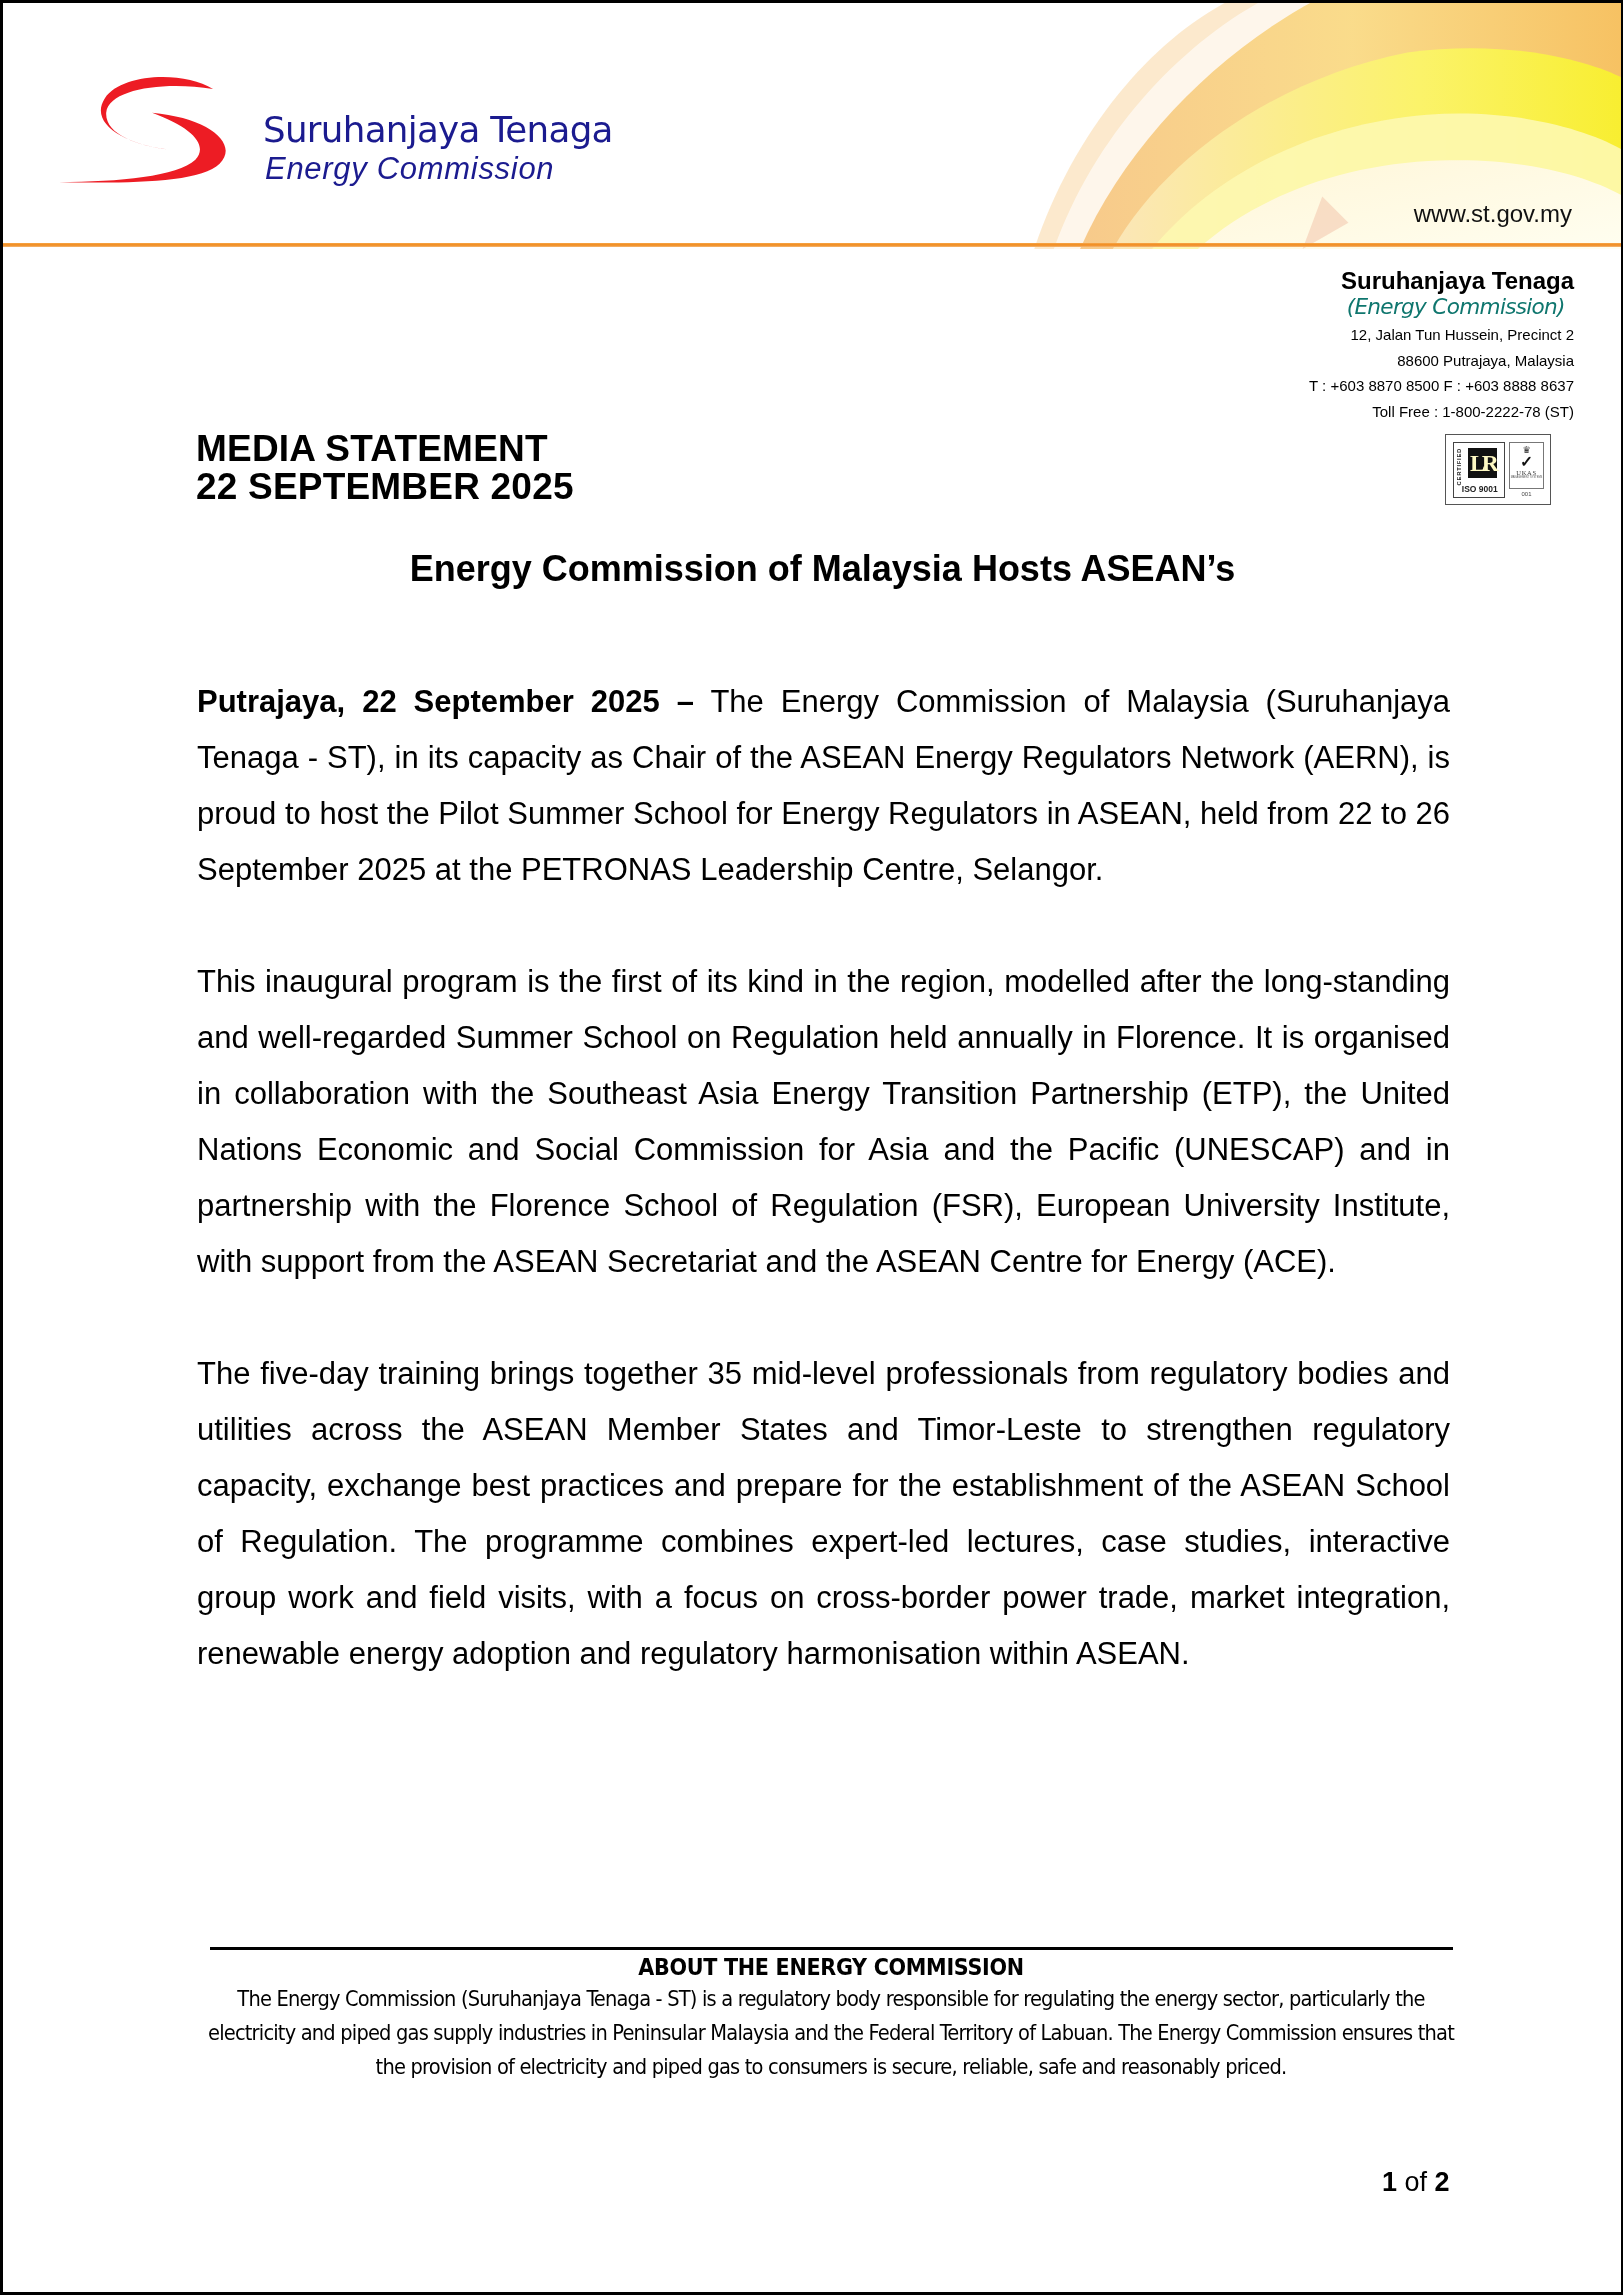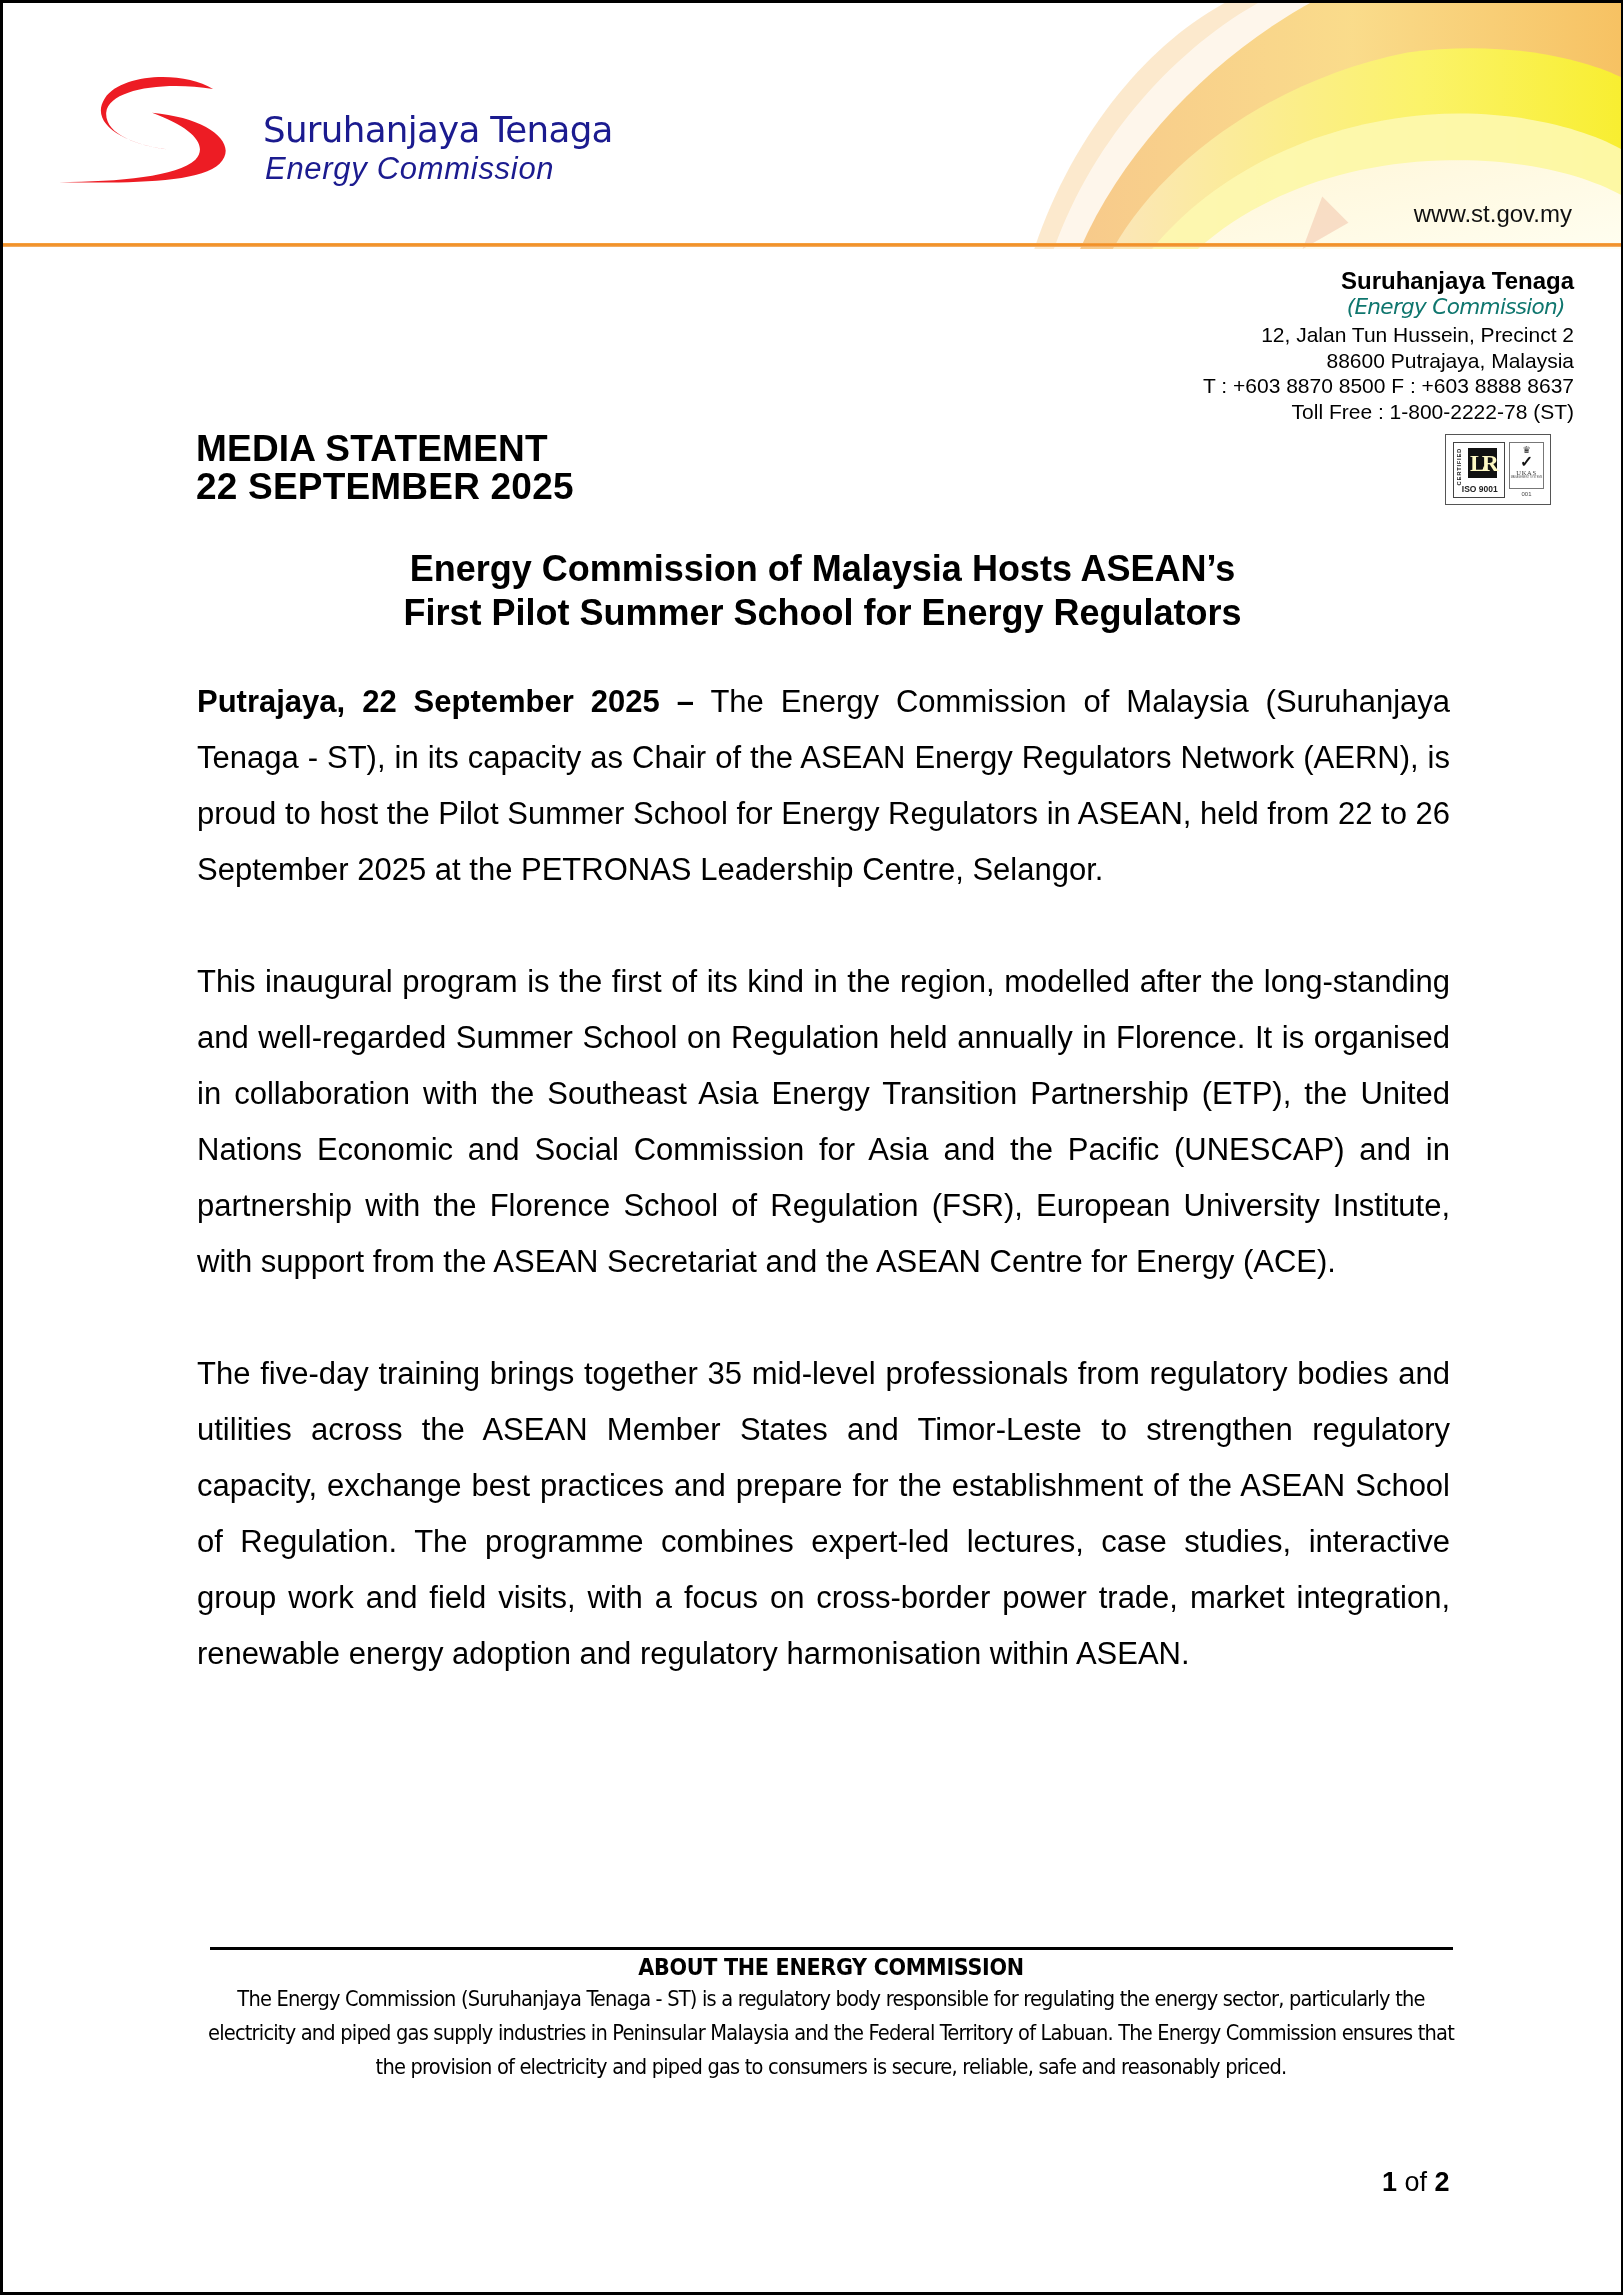--- a/index.html
+++ b/index.html
@@ -32,21 +32,21 @@
   .website {
     position: absolute; right: 52px; top: 200px; font-size: 24px; color: #111; white-space: nowrap;
   }
   
   .address { position: absolute; right: 50px; top: 266px; text-align: right; width: 524px; }
   .addr-org { font-weight: bold; font-size: 24px; line-height: 29px; }
   .addr-org-en {
     font-style: italic; font-size: 21.6px; line-height: 23.6px; color: #0f766e;
     font-family: "DejaVu Sans", sans-serif; margin-right: 9.2px; letter-spacing: -0.7px;
   }
-  .addr-line { font-size: 21px; line-height: 25.5px; text-align: right; }
+  .addr-line { font-size: 15px; line-height: 25.5px; text-align: right; }
   .addr-line.first { margin-top: 3.9px; }
   .cert {
     position: absolute; left: 1445px; top: 434px; width: 106px; height: 71px;
     box-sizing: border-box; border: 1.3px solid #555; background: #fff;
   }
   .cert-lr {
     position: absolute; left: 6.5px; top: 6.5px; width: 52px; height: 56px;
     box-sizing: border-box; border: 1px solid #444;
   }
   .cert-lr-certified {
@@ -174,21 +174,20 @@
   <div class="cert-num">001</div>
 </div>
 
 <div class="media">
   <div>MEDIA STATEMENT</div>
   <div>22 SEPTEMBER 2025</div>
 </div>
 
 <div class="title">
   <div>Energy Commission of Malaysia Hosts ASEAN’s</div>
-  <div>First Pilot Summer School for Energy Regulators</div>
 </div>
 
 <div class="body-text">
   <p><span class="lead-bold">Putrajaya, 22 September 2025 –</span> <span>The Energy Commission of Malaysia (Suruhanjaya Tenaga - ST), in its capacity as Chair of the ASEAN Energy Regulators Network (AERN), is proud to host the Pilot Summer School for Energy Regulators in ASEAN, held from 22 to 26 September 2025 at the PETRONAS Leadership Centre, Selangor.</span></p>
   <p>This inaugural program is the first of its kind in the region, modelled after the long-standing and well-regarded Summer School on Regulation held annually in Florence. It is organised in collaboration with the Southeast Asia Energy Transition Partnership (ETP), the United Nations Economic and Social Commission for Asia and the Pacific (UNESCAP) and in partnership with the Florence School of Regulation (FSR), European University Institute, with support from the ASEAN Secretariat and the ASEAN Centre for Energy (ACE).</p>
   <p>The five-day training brings together 35 mid-level professionals from regulatory bodies and utilities across the ASEAN Member States and Timor-Leste to strengthen regulatory capacity, exchange best practices and prepare for the establishment of the ASEAN School of Regulation. The programme combines expert-led lectures, case studies, interactive group work and field visits, with a focus on cross-border power trade, market integration, renewable energy adoption and regulatory harmonisation within ASEAN.</p>
 </div>
 
 <div class="about-rule"></div>
 <div class="about">

